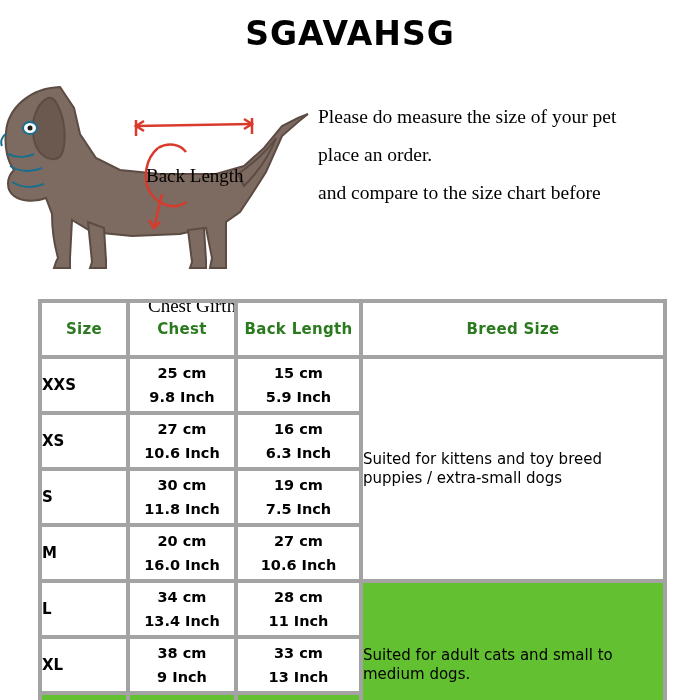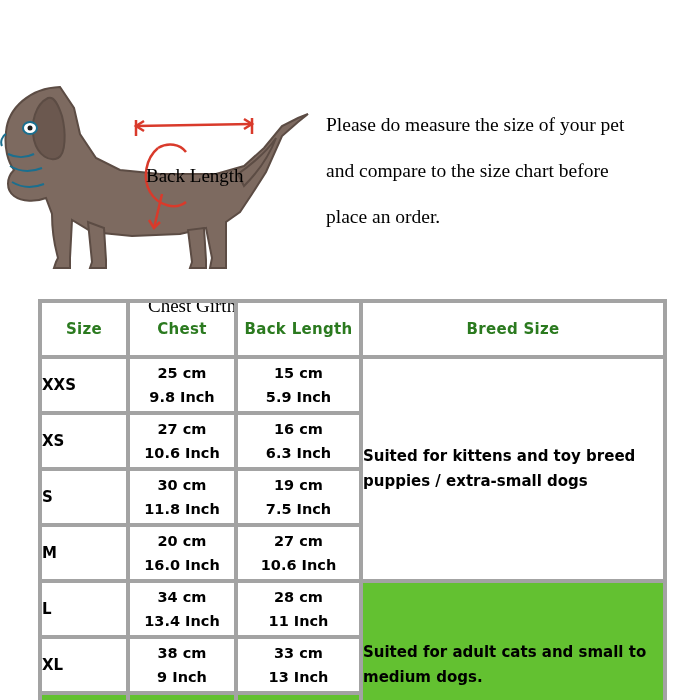--- a/index.html
+++ b/index.html
@@ -68,21 +68,21 @@
     position: absolute;
     top: 98px;
     left: 318px;
     width: 380px;
     font-family: "Liberation Serif", serif;
     font-size: 19.5px;
     line-height: 38px;
     color: #000;
   }
   .instructions p {
-    margin: 8px;
+    margin: 0;
   }
 
   
   .size-table {
     position: absolute;
     top: 299px;
     left: 38px;
     width: 625px;
     border-collapse: collapse;
     table-layout: fixed;
@@ -121,38 +121,39 @@
     font-weight: bold;
     font-size: 14.5px;
     line-height: 24px;
     height: 52px;
     padding: 2px 0;
   }
   .cell-meas .cm { display: block; }
   .cell-meas .inch { display: block; }
 
   .cell-breed {
-    font-weight: bold;
+    font-weight: normal;
     font-size: 15px;
-    line-height: 25px;
+    line-height: 19px;
     padding: 0 12px;
     vertical-align: middle;
   }
   .breed-top { background: #ffffff; }
   .breed-bottom { background: #63c131; }
   .row-highlight .cell-size,
   .row-highlight .cell-meas {
     background: #63c131;
   }
 </style>
 </head>
 <body>
 
 <div class="page">
 
+  <div class="brand-title">SGAVAHSG</div>
 
   <div class="illustration">
     <svg width="320" height="230" viewBox="0 0 320 230">
 
       <g>
         <path d="M60 25 C30 26 8 46 6 70 C4 86 8 100 14 108 C6 116 6 128 14 134
                  C22 140 36 140 46 136 L52 152 C52 176 56 188 58 196
                  L56 200 L54 206 L70 206 L70 196 L72 158
                  L92 170 L132 174 L180 172 L206 166
                  L212 196 L210 206 L226 206 L226 196 L226 160
@@ -191,22 +192,22 @@
         <line x1="162" y1="132" x2="154" y2="166"></line>
         <polyline points="149,158 154,166 160,160" fill="none"></polyline>
       </g>
     </svg>
     <div class="label-back-length">Back Length</div>
     <div class="label-chest-girth">Chest Girth</div>
   </div>
 
   <div class="instructions">
     <p>Please do measure the size of your pet</p>
+    <p>place an order.</p>
     <p>and compare to the size chart before</p>
-    <p>place an order.</p>
   </div>
 
   <table class="size-table">
     <colgroup>
       <col class="col-size">
         <col class="col-chest">
         <col class="col-back">
         <col class="col-breed">
     </colgroup>
     <thead>

